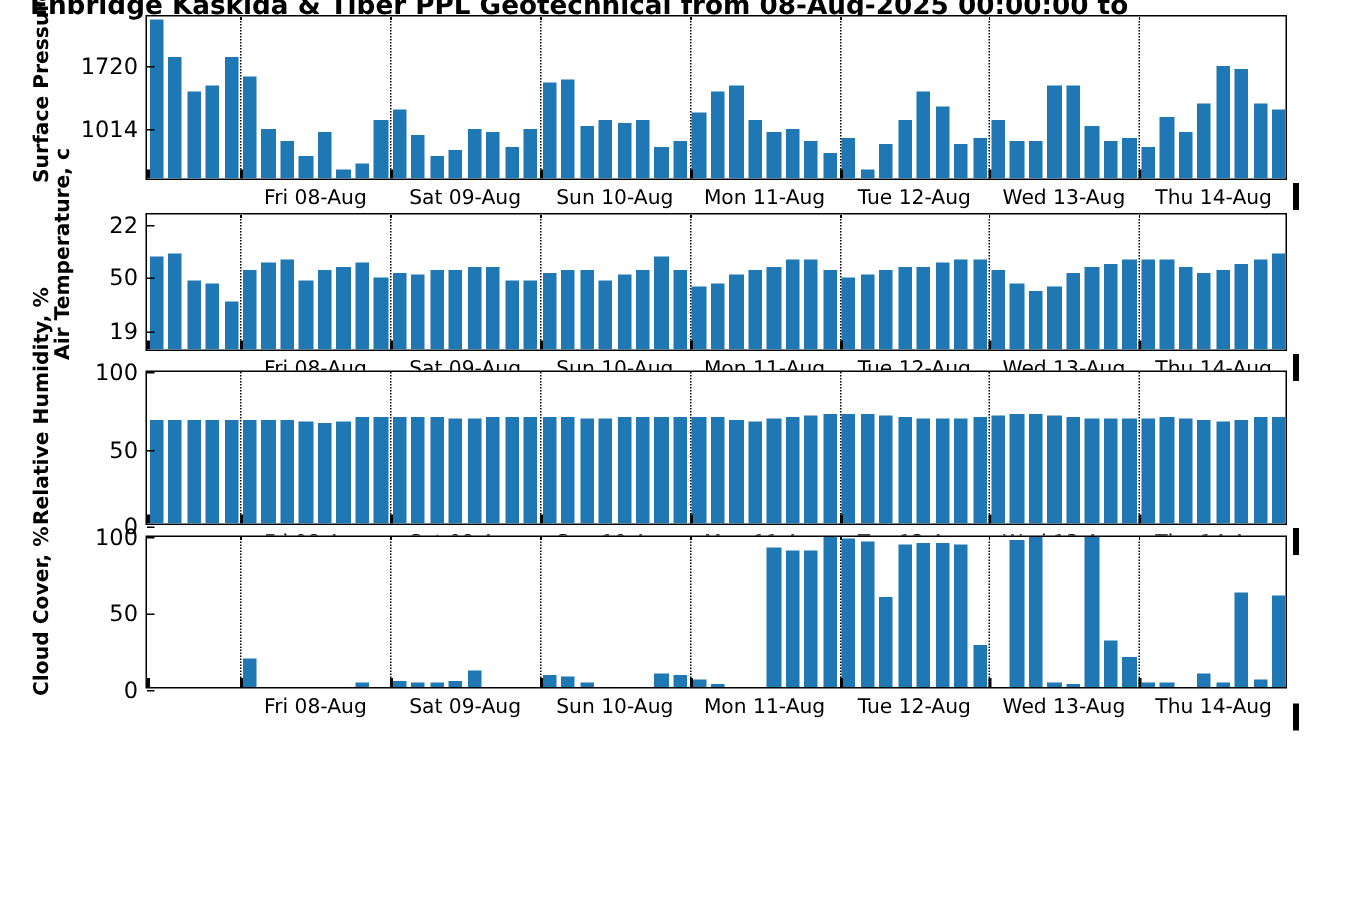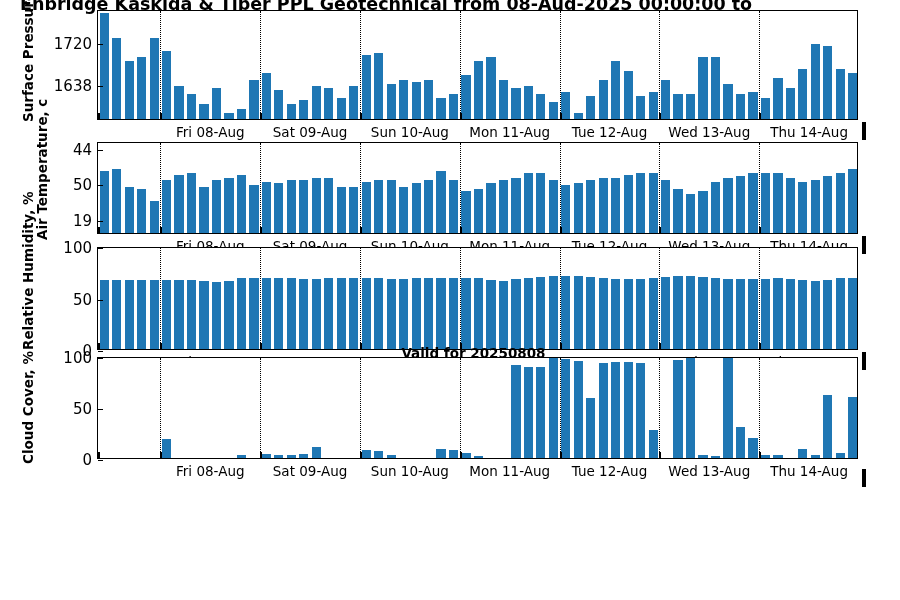--- a/index.html
+++ b/index.html
@@ -191,21 +191,21 @@
         <div class="xtick-mark" style="left: 361.787px;"></div>
         <div class="daysep" style="left: 461.59px;"></div>
         <div class="xtick-mark" style="left: 461.59px;"></div>
         <div class="daysep" style="left: 561.393px;"></div>
         <div class="xtick-mark" style="left: 561.393px;"></div>
         <div class="daysep" style="left: 661.197px;"></div>
         <div class="xtick-mark" style="left: 661.197px;"></div>
         <div class="xtick-mark" style="left: 0px;"></div>
       </div>
       <div class="ytick-mark" style="top: 74.717px;"></div>
-      <div class="ytick-label" style="top: 74.717px;">1638</div>
+      <div class="ytick-label" style="top: 74.717px;">1014</div>
       <div class="ytick-mark" style="top: 33.2075px;"></div>
       <div class="ytick-label" style="top: 33.2075px;">1720</div>
       <div class="xtick-label" style="left: 112.279px; top: 110px;">Fri 08-Aug</div>
       <div class="xtick-label" style="left: 212.082px; top: 110px;">Sat 09-Aug</div>
       <div class="xtick-label" style="left: 311.885px; top: 110px;">Sun 10-Aug</div>
       <div class="xtick-label" style="left: 411.689px; top: 110px;">Mon 11-Aug</div>
       <div class="xtick-label" style="left: 511.492px; top: 110px;">Tue 12-Aug</div>
       <div class="xtick-label" style="left: 611.295px; top: 110px;">Wed 13-Aug</div>
       <div class="xtick-label" style="left: 711.098px; top: 110px;">Thu 14-Aug</div>
     </div>
@@ -287,21 +287,21 @@
         <div class="xtick-mark" style="left: 561.393px;"></div>
         <div class="daysep" style="left: 661.197px;"></div>
         <div class="xtick-mark" style="left: 661.197px;"></div>
         <div class="xtick-mark" style="left: 0px;"></div>
       </div>
       <div class="ytick-mark" style="top: 77.8462px;"></div>
       <div class="ytick-label" style="top: 77.8462px;">19</div>
       <div class="ytick-mark" style="top: 42.4615px;"></div>
       <div class="ytick-label" style="top: 42.4615px;">50</div>
       <div class="ytick-mark" style="top: 7.07692px;"></div>
-      <div class="ytick-label" style="top: 7.07692px;">44</div>
+      <div class="ytick-label" style="top: 7.07692px;">22</div>
       <div class="xtick-label" style="left: 112.279px; top: 92px;">Fri 08-Aug</div>
       <div class="xtick-label" style="left: 212.082px; top: 92px;">Sat 09-Aug</div>
       <div class="xtick-label" style="left: 311.885px; top: 92px;">Sun 10-Aug</div>
       <div class="xtick-label" style="left: 411.689px; top: 92px;">Mon 11-Aug</div>
       <div class="xtick-label" style="left: 511.492px; top: 92px;">Tue 12-Aug</div>
       <div class="xtick-label" style="left: 611.295px; top: 92px;">Wed 13-Aug</div>
       <div class="xtick-label" style="left: 711.098px; top: 92px;">Thu 14-Aug</div>
     </div>
     <div class="rightmark" style="left: 862px; top: 236px; height: 18px;"></div>
     <div class="panel" style="left: 97px; top: 247px; width: 761px; height: 103px;">
@@ -489,14 +489,13 @@
       <div class="xtick-label" style="left: 411.689px; top: 102px;">Mon 11-Aug</div>
       <div class="xtick-label" style="left: 511.492px; top: 102px;">Tue 12-Aug</div>
       <div class="xtick-label" style="left: 611.295px; top: 102px;">Wed 13-Aug</div>
       <div class="xtick-label" style="left: 711.098px; top: 102px;">Thu 14-Aug</div>
     </div>
     <div class="rightmark" style="left: 862px; top: 469px; height: 18px;"></div>
     <div class="ylabel" style="left: 20px; top: 122px;">Surface Pressure, mb</div>
     <div class="ylabel" style="left: 34px; top: 240px;">Air Temperature, c</div>
     <div class="ylabel" style="left: 20px; top: 350px;">Relative Humidity, %</div>
     <div class="ylabel" style="left: 20px; top: 464px;">Cloud Cover, %</div>
-    <div class="valid-note" style="left: 401.4px; top: 345px;">Valid for 20250808</div>
   </div>
 
 </body></html>

